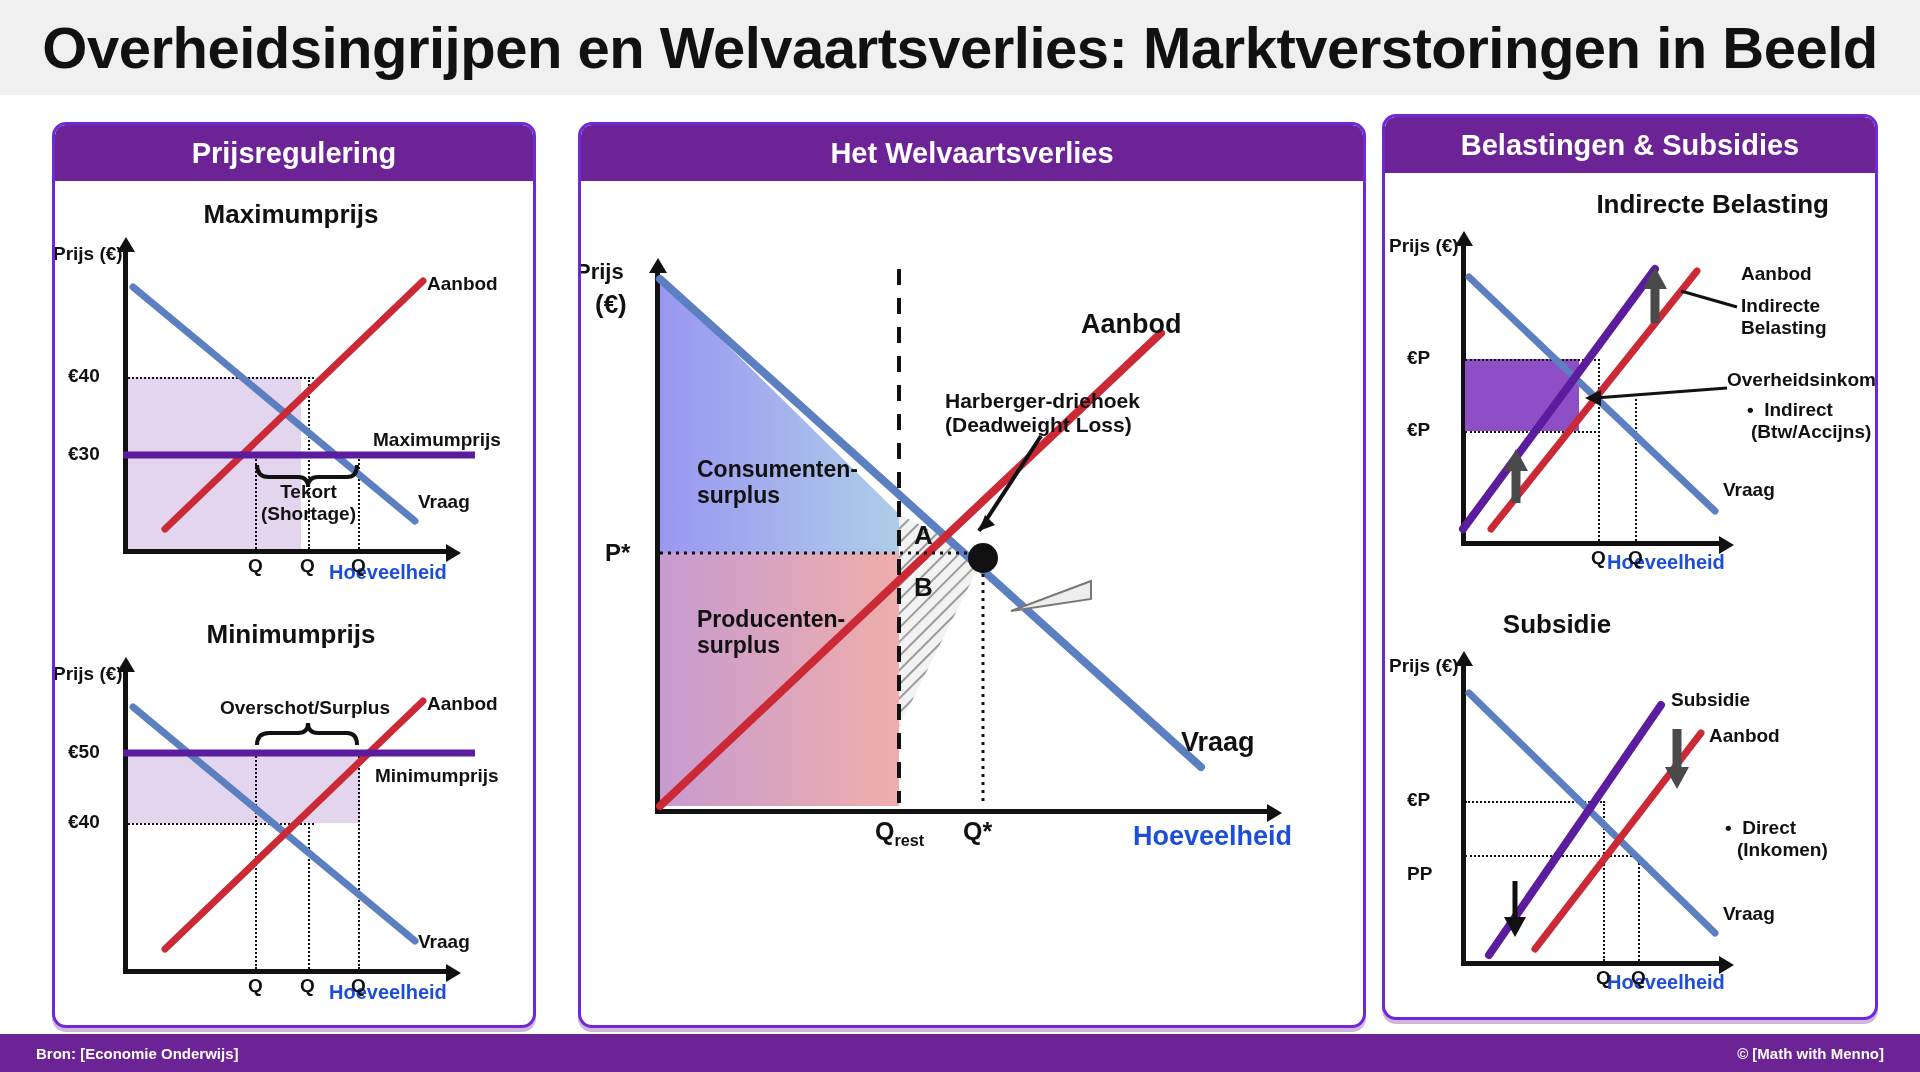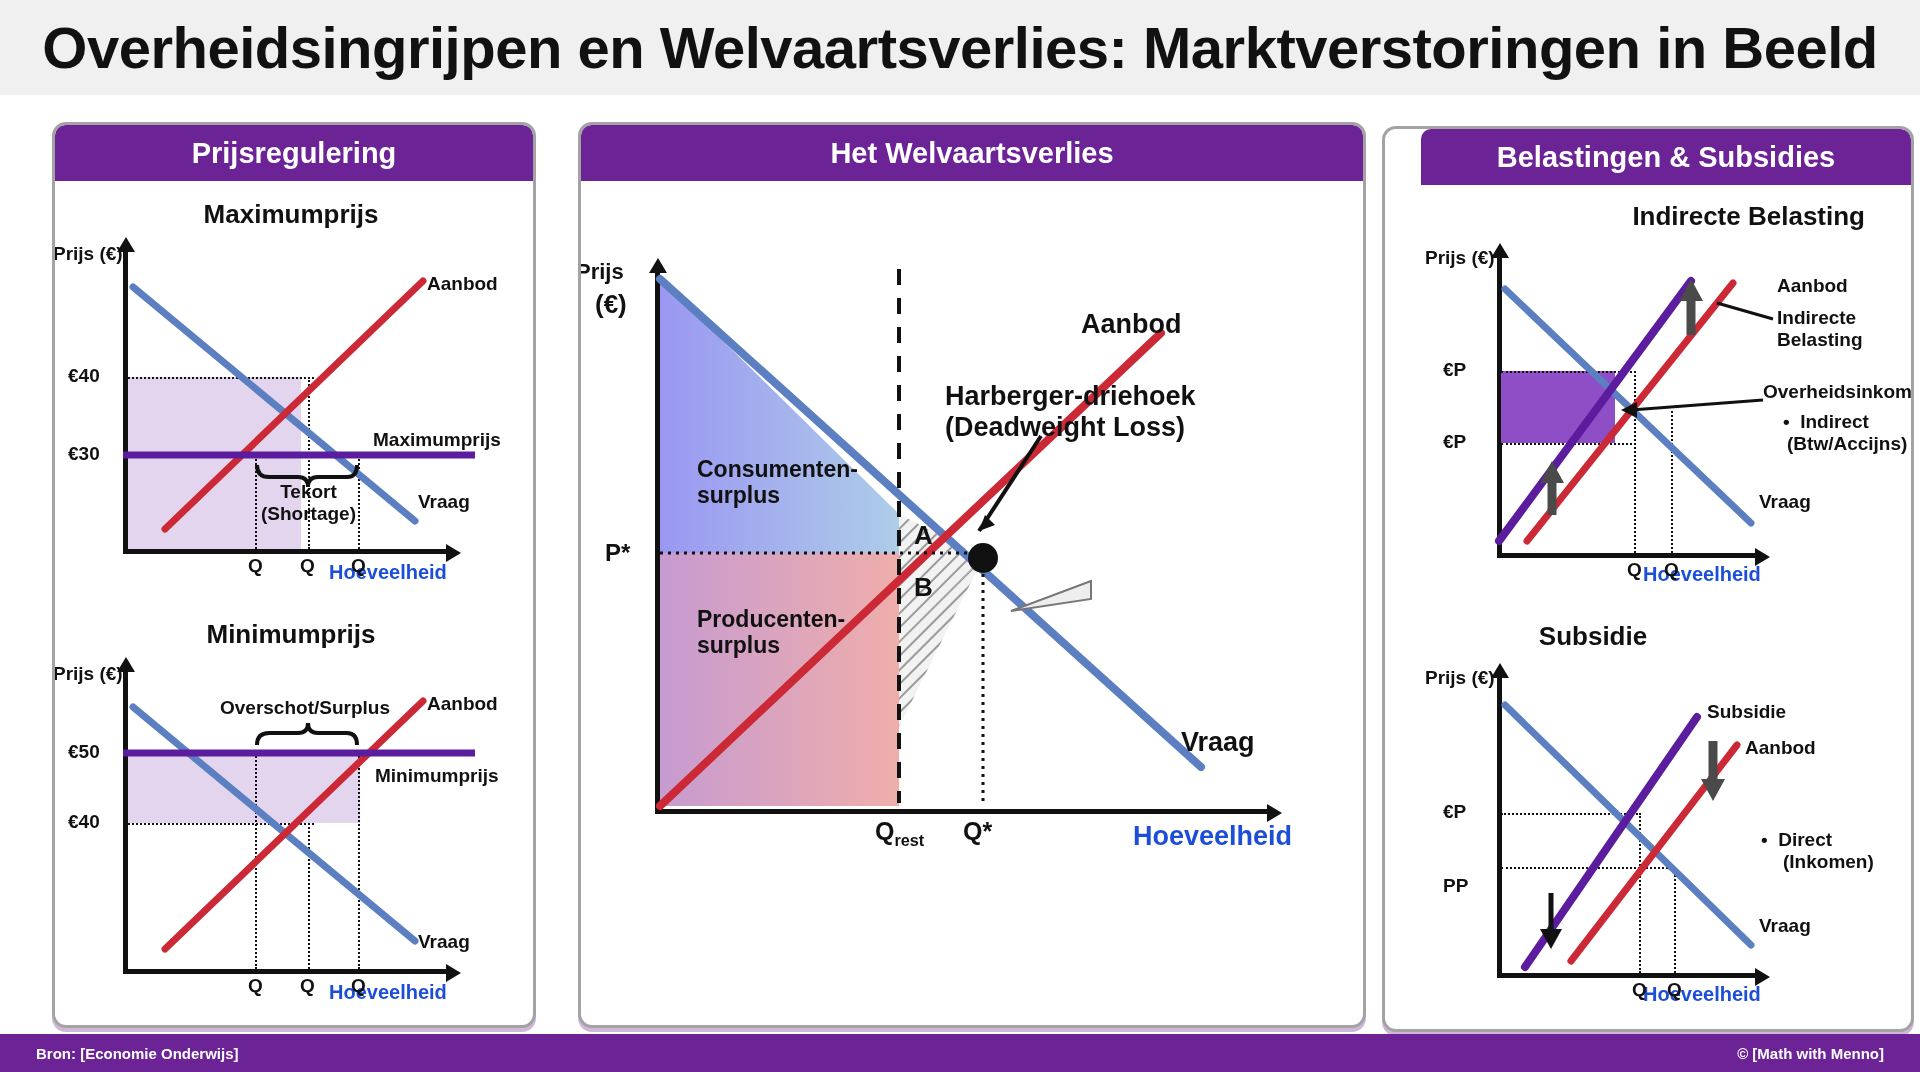--- a/index.html
+++ b/index.html
@@ -18,36 +18,36 @@
     display:flex;align-items:center;justify-content:center;
   }
   .header h1{
     margin:0;font-size:58px;font-weight:bold;color:#111;
     letter-spacing:-0.5px;white-space:nowrap;
   }
   
   .panel{
     position:absolute;
     background:#ffffff;
-    border:3px solid #a3a3a3;
+    border:3px solid #6d28d9;
     border-radius:14px;
     box-shadow:0 4px 0 rgba(123,45,155,.35);
     overflow:hidden;
   }
   .panel-head{
     background:#6b2396;
     color:#ffffff;
     height:56px;
     display:flex;align-items:center;justify-content:center;
     font-size:29px;font-weight:bold;
     border-radius:10px 10px 0 0;
   }
   #panel-left{left:52px;top:122px;width:478px;height:900px;}
   #panel-center{left:578px;top:122px;width:782px;height:900px;}
-  #panel-right{left:1382px;top:126px;width:490px;height:900px;padding-left:36px;}
+  #panel-right{left:1382px;top:114px;width:490px;height:900px;}
 
   .panel-body{position:relative;width:100%;height:calc(100% - 56px);}
 
   
   .chart{position:absolute;}
   .chart-title{
     position:absolute;width:100%;text-align:center;
     font-size:26px;font-weight:bold;color:#111;
   }
   .axis-y,.axis-x{position:absolute;background:#111;}
@@ -255,21 +255,21 @@
         <div>surplus</div>
       </div>
       <div class="annot" style="left:116px;top:425px;font-size:23px;">
         <div>Producenten-</div>
         <div>surplus</div>
       </div>
 
       <div class="annot" style="left:333px;top:340px;font-size:26px;">A</div>
       <div class="annot" style="left:333px;top:392px;font-size:26px;">B</div>
 
-      <div class="annot" style="left:364px;top:200px;font-size:27px;">
+      <div class="annot" style="left:364px;top:208px;font-size:21px;">
         <div>Harberger-driehoek</div>
         <div>(Deadweight Loss)</div>
       </div>
 
 
       <div class="qlab" style="left:294px;top:636px;font-size:25px;">
         <span>Q</span><sub>rest</sub>
       </div>
       <div class="qlab" style="left:382px;top:636px;font-size:25px;">Q*</div>
     </div>
@@ -365,21 +365,21 @@
 
       <div class="ticklab" style="left:22px;top:196px;">€P</div>
       <div class="ticklab" style="left:22px;top:250px;margin-top:20px;">PP</div>
 
       <div class="curvelab" style="left:286px;top:96px;">Subsidie</div>
       <div class="curvelab" style="left:324px;top:132px;">Aanbod</div>
       <div class="curvelab" style="left:338px;top:310px;">Vraag</div>
 
       <div class="annot" style="left:340px;top:224px;">
         <div>•&nbsp;&nbsp;<span>Direct</span></div>
-        <div style="margin-left:22px;">(Inkomen)</div>
+        <div style="margin-left:12px;">(Inkomen)</div>
       </div>
 
       <div class="qlab" style="left:211px;top:374px;">Q</div>
       <div class="qlab" style="left:246px;top:374px;">Q</div>
     </div>
 
   </div>
 </div>
 
 <div class="footer">

